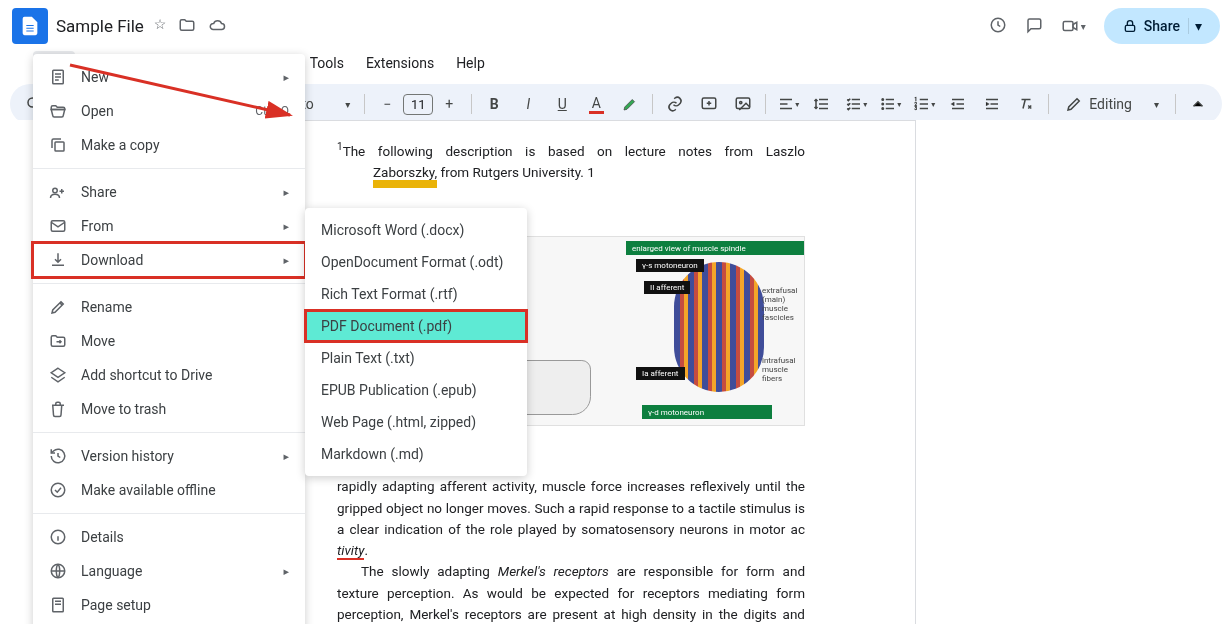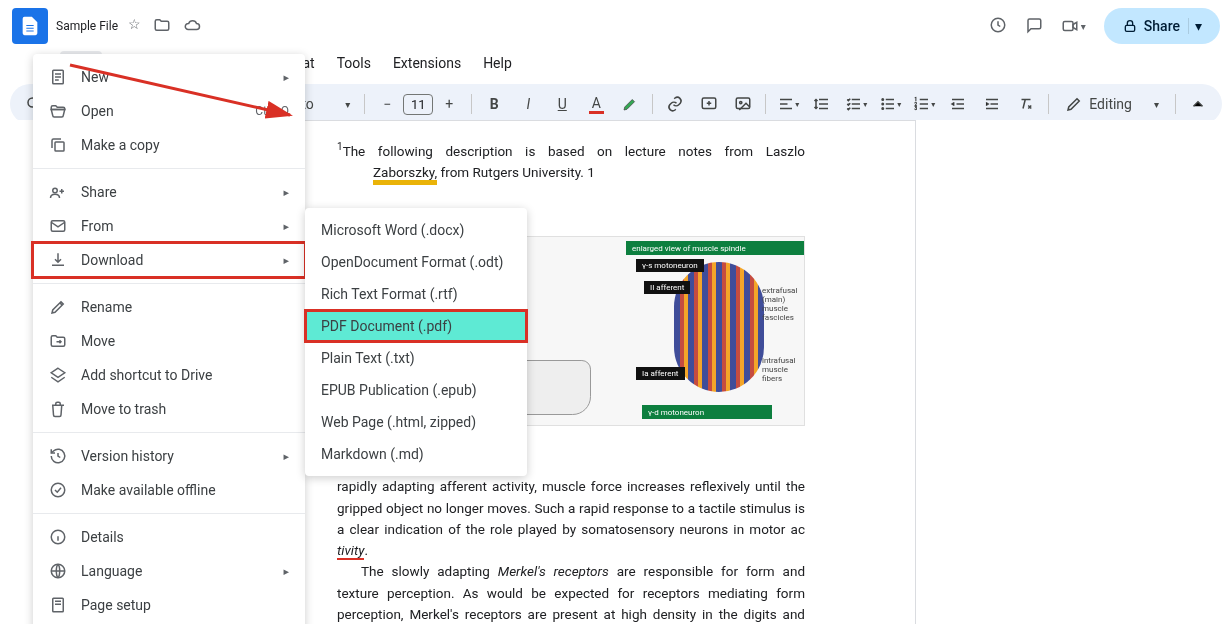--- a/index.html
+++ b/index.html
@@ -2,48 +2,48 @@
 <html><head>
 <meta charset="utf-8">
 <style>
 * { margin: 0; padding: 0; box-sizing: border-box; font-family: "Google Sans", Roboto, Arial, sans-serif; }
 body { width: 1232px; height: 624px; background: #fff; overflow: hidden; position: relative; font-size: 14px; color: #202124; }
 
 .top-bar { display: flex; align-items: center; padding: 8px 12px; height: 52px; }
 .app-icon { width: 36px; height: 36px; background: #1a73e8; border-radius: 4px; display: flex; align-items: center; justify-content: center; margin-right: 8px; }
 .app-icon svg { fill: #fff; }
 .doc-title-area { flex: 1; display: flex; align-items: center; }
-.doc-title { font-size: 12px; color: #202124; margin-right: 10px; }
+.doc-title { font-size: 17px; color: #202124; margin-right: 10px; }
 .title-icons { display: flex; gap: 12px; color: #5f6368; }
 .title-icons span { cursor: pointer; }
 .top-right { display: flex; align-items: center; gap: 18px; color: #5f6368; }
 .share-btn { background: #c2e7ff; border-radius: 40px; height: 36px; padding: 0 18px; display: flex; align-items: center; gap: 6px; cursor: pointer; color: #001d35; font-weight: 500; }
 .share-btn .dd { margin-left: 2px; padding-left: 6px; border-left: 1px solid rgba(0,0,0,0.12); }
 
-.menu-bar { display: flex; align-items: center; padding: 0 40px 6px 60px; height: 28px; gap: 2px; }
+.menu-bar { display: flex; align-items: center; padding: 0 40px 6px 33px; height: 28px; gap: 2px; }
 .menu-bar div { padding: 4px 10px; border-radius: 4px; cursor: pointer; color: #202124; }
 .menu-bar .active { background: #e8eaed; }
 
 .toolbar { display: flex; align-items: center; background: #edf2fa; border-radius: 24px; margin: 4px 10px; padding: 4px 8px; height: 40px; gap: 2px; position: relative; }
 .tool-btn { width: 32px; height: 32px; display: flex; align-items: center; justify-content: center; color: #444746; cursor: pointer; border-radius: 4px; }
 .tool-sep { width: 1px; height: 20px; background: #c7c7c7; margin: 0 4px; }
 .font-box { background: transparent; border: none; display: flex; align-items: center; padding: 0 8px; min-width: 80px; justify-content: space-between; color: #444746; }
 .size-box { display: flex; align-items: center; }
 .size-box .val { width: 30px; text-align: center; border: 1px solid #747775; border-radius: 4px; padding: 2px 0; font-size: 13px; }
 .spacer { flex: 1; }
 .editing-pill { display: flex; align-items: center; gap: 6px; padding: 6px 10px; color: #444746; }
 
 .ruler { height: 18px; background: #fff; border-bottom: 1px solid #e0e0e0; position: relative; margin-left: 40px; font-size: 9px; color: #80868b; display: flex; align-items: flex-end; }
 .ruler span { position: absolute; }
 
 .doc-area { position: absolute; top: 120px; left: 0; right: 0; bottom: 0; background: #fff; overflow: hidden; }
 .page { position: absolute; left: 246px; top: 0; width: 670px; background: #fff; border: 1px solid #dadce0; min-height: 800px; padding: 18px 110px 30px 90px; }
 .page .foot { font-family: Georgia, serif; font-size: 13.5px; color: #202124; line-height: 1.5; text-align: justify; }
 .page .sup { vertical-align: super; font-size: 10px; }
-.page .underline-red { border-bottom: 5px solid #eab308; margin-left: 36px; }
+.page .underline-red { border-bottom: 8px solid #eab308; margin-left: 36px; }
 .page .underline-red2 { border-bottom: 2px solid #d93025; font-style: italic; }
 .page .cursor { border-left: 1px solid #000; display: inline-block; height: 14px; vertical-align: middle; }
 
 .diagram { width: 340px; height: 190px; margin: 10px 0 50px auto; position: relative; background: #f7f7f7; border: 1px solid #e0e0e0; }
 .diagram .bar-top { position: absolute; top: 4px; left: 160px; right: 0; height: 14px; background: #0d7f3f; color: #fff; font-size: 8px; display: flex; align-items: center; padding-left: 6px; }
 .diagram .bar-bot { position: absolute; bottom: 6px; left: 130px; width: 130px; height: 14px; background: #0d7f3f; color: #fff; font-size: 8px; display: flex; align-items: center; padding-left: 6px; margin-left: 46px; }
 .diagram .label-black { position: absolute; background: #111; color: #fff; font-size: 8px; padding: 2px 6px; }
 .diagram .bone { position: absolute; left: 5px; bottom: 10px; width: 120px; height: 55px; border: 1px solid #999; border-radius: 30px 10px 20px 30px; background: #eee; }
 .diagram .muscle { position: absolute; left: 12px; top: 20px; width: 40px; height: 100px; background: radial-gradient(#d05050,#8a1e1e); border-radius: 50% 50% 60% 60%; transform: rotate(8deg); }
 .diagram .core { position: absolute; right: 40px; top: 25px; width: 90px; height: 130px; background: repeating-linear-gradient(90deg,#2b3a8f 0 6px,#c0392b 6px 10px,#f39c12 10px 14px); border-radius: 45px; opacity: 0.9; }

